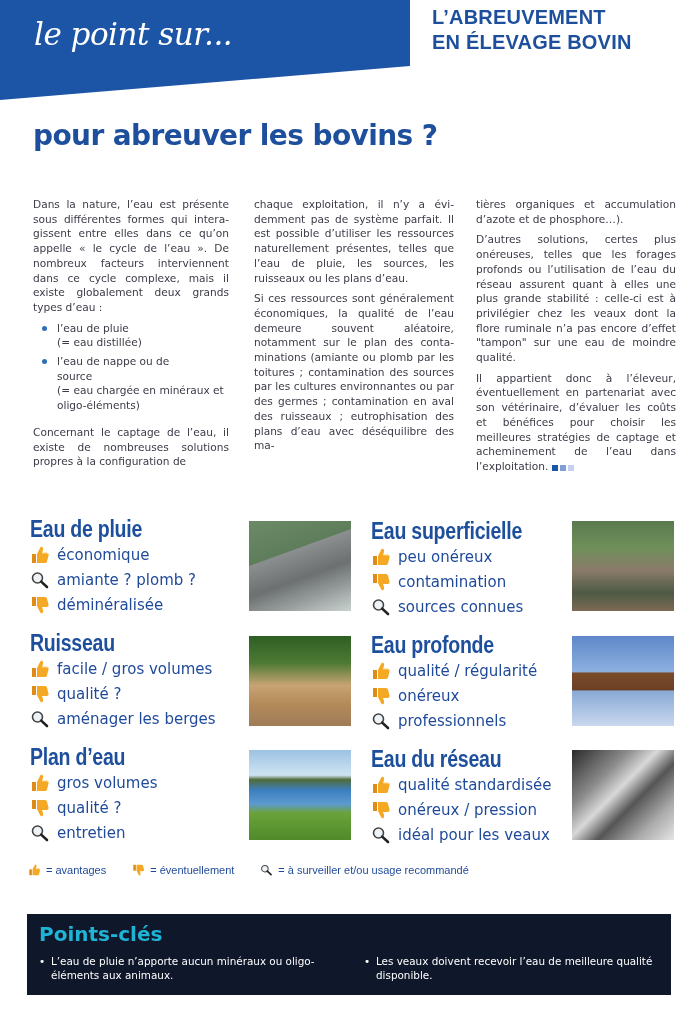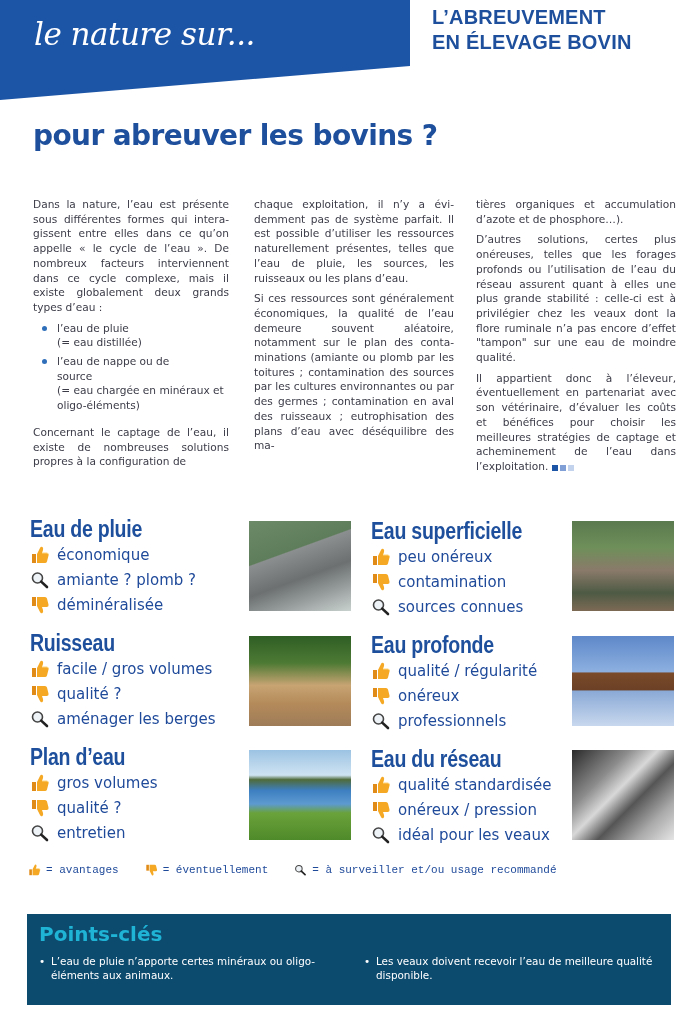--- a/index.html
+++ b/index.html
@@ -54,28 +54,28 @@
   }
   .block-row { display: flex; align-items: center; height: 25px; }
   .block-row .ico { width: 20px; height: 18px; margin-right: 7px; flex: none; display: flex; align-items: center; justify-content: center; }
   .block-row .txt {
     font-family: "DejaVu Sans", sans-serif; font-size: 15px; color: #1f4a9a; white-space: nowrap;
   }
   .photo { position: absolute; width: 102px; height: 90px; overflow: hidden; }
 
   .legend {
     position: absolute; left: 28px; top: 864px; display: flex; align-items: center;
-    font-family: Liberation Mono, monospace; font-size: 11px; color: #1f4a9a;
+    font-family: Liberation Sans, sans-serif; font-size: 11px; color: #1f4a9a;
   }
   .legend .item { display: flex; align-items: center; margin-right: 26px; }
   .legend .ico { width: 13px; height: 12px; margin-right: 5px; display: flex; align-items: center; }
 
   .keys {
-    position: absolute; left: 27px; top: 914px; width: 644px; height: 91px;
-    background: #0c4a6e;
+    position: absolute; left: 27px; top: 914px; width: 644px; height: 81px;
+    background: #0f172a;
   }
   .keys-title {
     position: absolute; left: 12px; top: 8px;
     font-family: "DejaVu Sans", sans-serif; font-weight: bold; color: #1fb3d6; font-size: 20px;
   }
   .keys ul { position: absolute; top: 40px; margin: 0; padding: 0; list-style: none; }
   .keys li {
     position: relative; padding-left: 12px;
     font-family: "DejaVu Sans", sans-serif; font-size: 10.4px; line-height: 14px; color: #ffffff;
   }
@@ -98,21 +98,21 @@
       <path d="M7 10 L10 16 Q11 18 12.5 17 Q13.5 16 13 14 L12 11 H17 Q19 10.5 18.5 8.5 L17 2.5 Q16.5 1 15 1 H7 Z" fill="#f4a824"></path>
     </symbol>
     <symbol id="magnifier" viewBox="0 0 20 18">
       <circle cx="7.5" cy="7" r="5" fill="#eef3f8" stroke="#444" stroke-width="1.6"></circle>
       <line x1="11.2" y1="10.6" x2="17" y2="16" stroke="#222" stroke-width="2.6" stroke-linecap="round"></line>
     </symbol>
   </defs>
 </svg>
 
 <div class="banner"></div>
-<div class="banner-text">le nature sur...</div>
+<div class="banner-text">le point sur...</div>
 <div class="topic">
   <div>L’ABREUVEMENT</div>
   <div>EN ÉLEVAGE BOVIN</div>
 </div>
 
 <h1 class="title" style="margin:0">
   <div>pour abreuver les bovins ?</div>
 </h1>
 
 <div class="col col1">
@@ -335,18 +335,18 @@
           <use href="#magnifier"></use>
         </svg>
       </span>
     <span>= à surveiller et/ou usage recommandé</span>
   </div>
 </div>
 
 <div class="keys">
   <div class="keys-title">Points-clés</div>
   <ul class="k1">
-    <li>L’eau de pluie n’apporte certes minéraux ou oligo-éléments aux animaux.</li>
+    <li>L’eau de pluie n’apporte aucun minéraux ou oligo-éléments aux animaux.</li>
   </ul>
   <ul class="k2">
     <li>Les veaux doivent recevoir l’eau de meilleure qualité disponible.</li>
   </ul>
 </div>
 
 </body></html>

